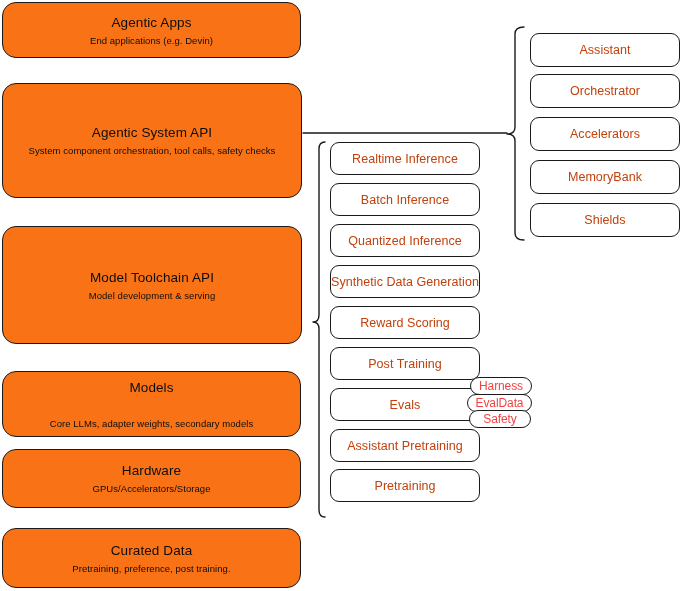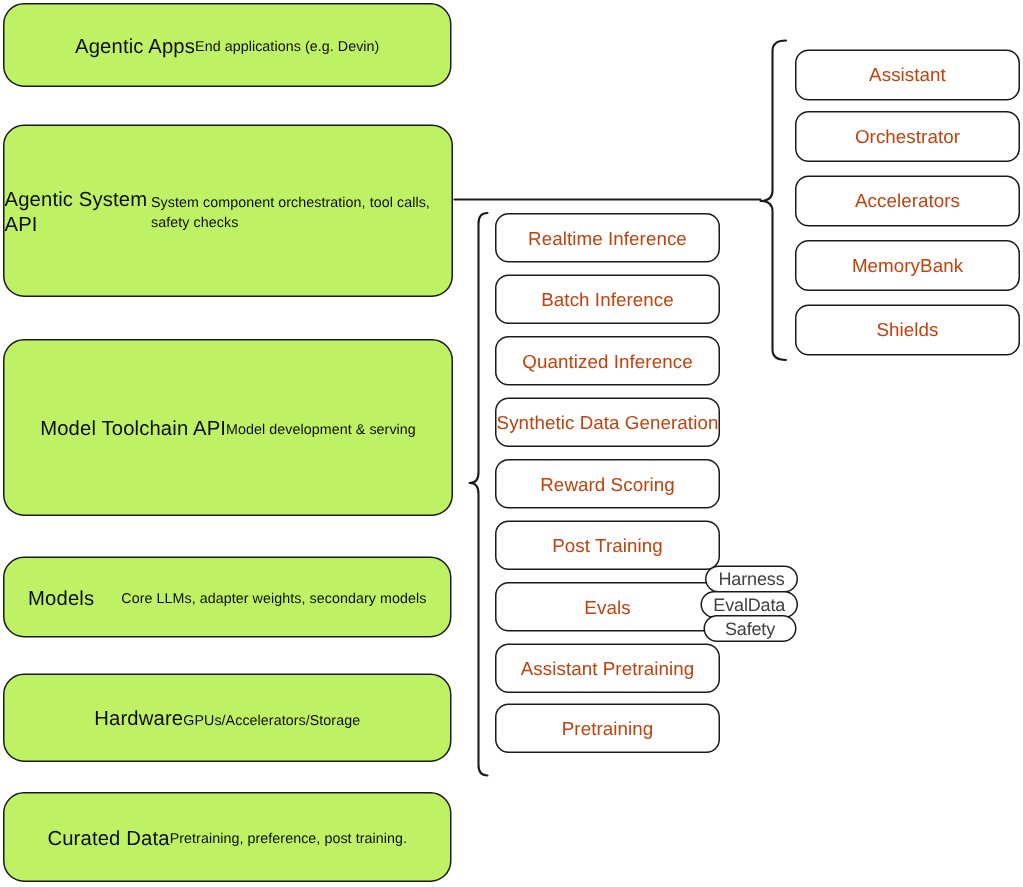--- a/index.html
+++ b/index.html
@@ -18,26 +18,26 @@
     background: #ffffff;
     overflow: hidden;
   }
 
   
   .layer-box {
     position: absolute;
     box-sizing: border-box;
     border: 1.4px solid #1a1a1a;
     border-radius: 14px;
-    background: #bef264;
+    background: #f97316;
     display: flex;
-    flex-direction: row;
+    flex-direction: column;
     align-items: center;
     justify-content: center;
-    text-align: left;
+    text-align: center;
   }
   .layer-title {
     font-size: 13.5px;
     line-height: 17px;
     color: #0d0d0d;
     letter-spacing: 0.1px;
   }
   .layer-sub {
     font-size: 9.5px;
     line-height: 13px;
@@ -66,21 +66,21 @@
   .pill {
     position: absolute;
     box-sizing: border-box;
     border: 1.5px solid #1a1a1a;
     border-radius: 999px;
     background: #ffffff;
     display: flex;
     align-items: center;
     justify-content: center;
     font-size: 12px;
-    color: #404040;
+    color: #ef4444;
     z-index: 5;
     letter-spacing: -0.1px;
   }
 
   
   #wires {
     position: absolute;
     left: 0;
     top: 0;
     width: 682px;
@@ -115,21 +115,21 @@
   <div class="layer-box" style="left: 2px; top: 83px; width: 300px; height: 115px;">
     <div class="layer-title">Agentic System API</div>
     <div class="layer-sub">System component orchestration, tool calls, safety checks</div>
   </div>
 
   <div class="layer-box" style="left: 2px; top: 226px; width: 300px; height: 118px;">
     <div class="layer-title">Model Toolchain API</div>
     <div class="layer-sub">Model development &amp; serving</div>
   </div>
 
-  <div class="layer-box" style="left: 2px; top: 371px; width: 299px; height: 54px; gap: 18px;">
+  <div class="layer-box" style="left: 2px; top: 371px; width: 299px; height: 66px; gap: 18px;">
     <div class="layer-title">Models</div>
     <div class="layer-sub">Core LLMs, adapter weights, secondary models</div>
   </div>
 
   <div class="layer-box" style="left: 2px; top: 449px; width: 299px; height: 59px;">
     <div class="layer-title">Hardware</div>
     <div class="layer-sub">GPUs/Accelerators/Storage</div>
   </div>
 
   <div class="layer-box" style="left: 2px; top: 528px; width: 299px; height: 60px;">

